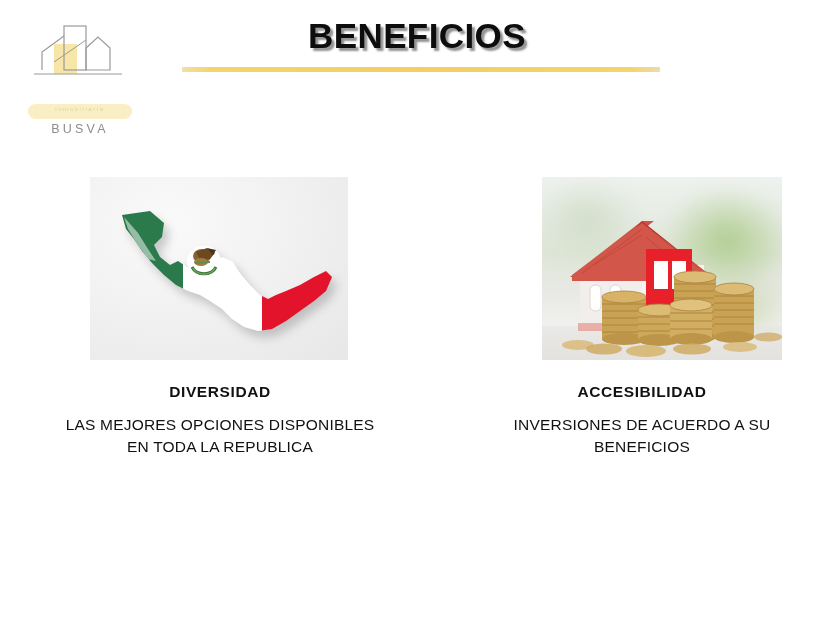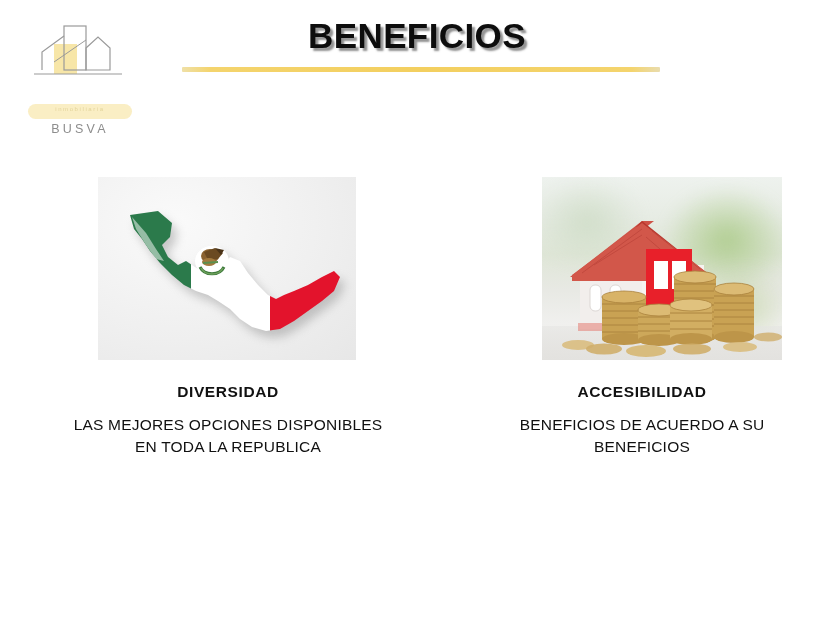--- a/index.html
+++ b/index.html
@@ -95,21 +95,21 @@
     background: linear-gradient(to right,
       #efe0a7 0%, #f4d46d 6%, #f3cf5f 50%, #f4d46d 94%, #e9dcae 100%);
     border-radius: 1px;
   }
 
   
   .card {
     position: absolute;
     top: 177px;
   }
-  .card-left  { left: 28px;  width: 400px; }
+  .card-left  { left: 20px;  width: 400px; }
   .card-right { left: 452px; width: 380px; }
 
   .photo {
     position: relative;
     height: 183px;
     overflow: hidden;
     background: #f2f2f2;
   }
   .photo-left {
     width: 258px;
@@ -375,19 +375,19 @@
           <ellipse cx="150" cy="172" rx="19" ry="5.5" fill="#cfae6c" opacity="0.9"></ellipse>
           <ellipse cx="198" cy="170" rx="17" ry="5" fill="#d9bd80" opacity="0.9"></ellipse>
           <ellipse cx="226" cy="160" rx="14" ry="4.5" fill="#cfae6c" opacity="0.8"></ellipse>
         </g>
       </svg>
     </div>
 
     <div class="cap">
       <div class="cap-title">ACCESIBILIDAD</div>
       <div class="cap-body">
-        <span>BENEFICIOS DE ACUERDO A SU</span><br>
+        <span>INVERSIONES DE ACUERDO A SU</span><br>
         <span>BENEFICIOS</span>
       </div>
     </div>
   </div>
 
 </div>
 
 </body></html>

